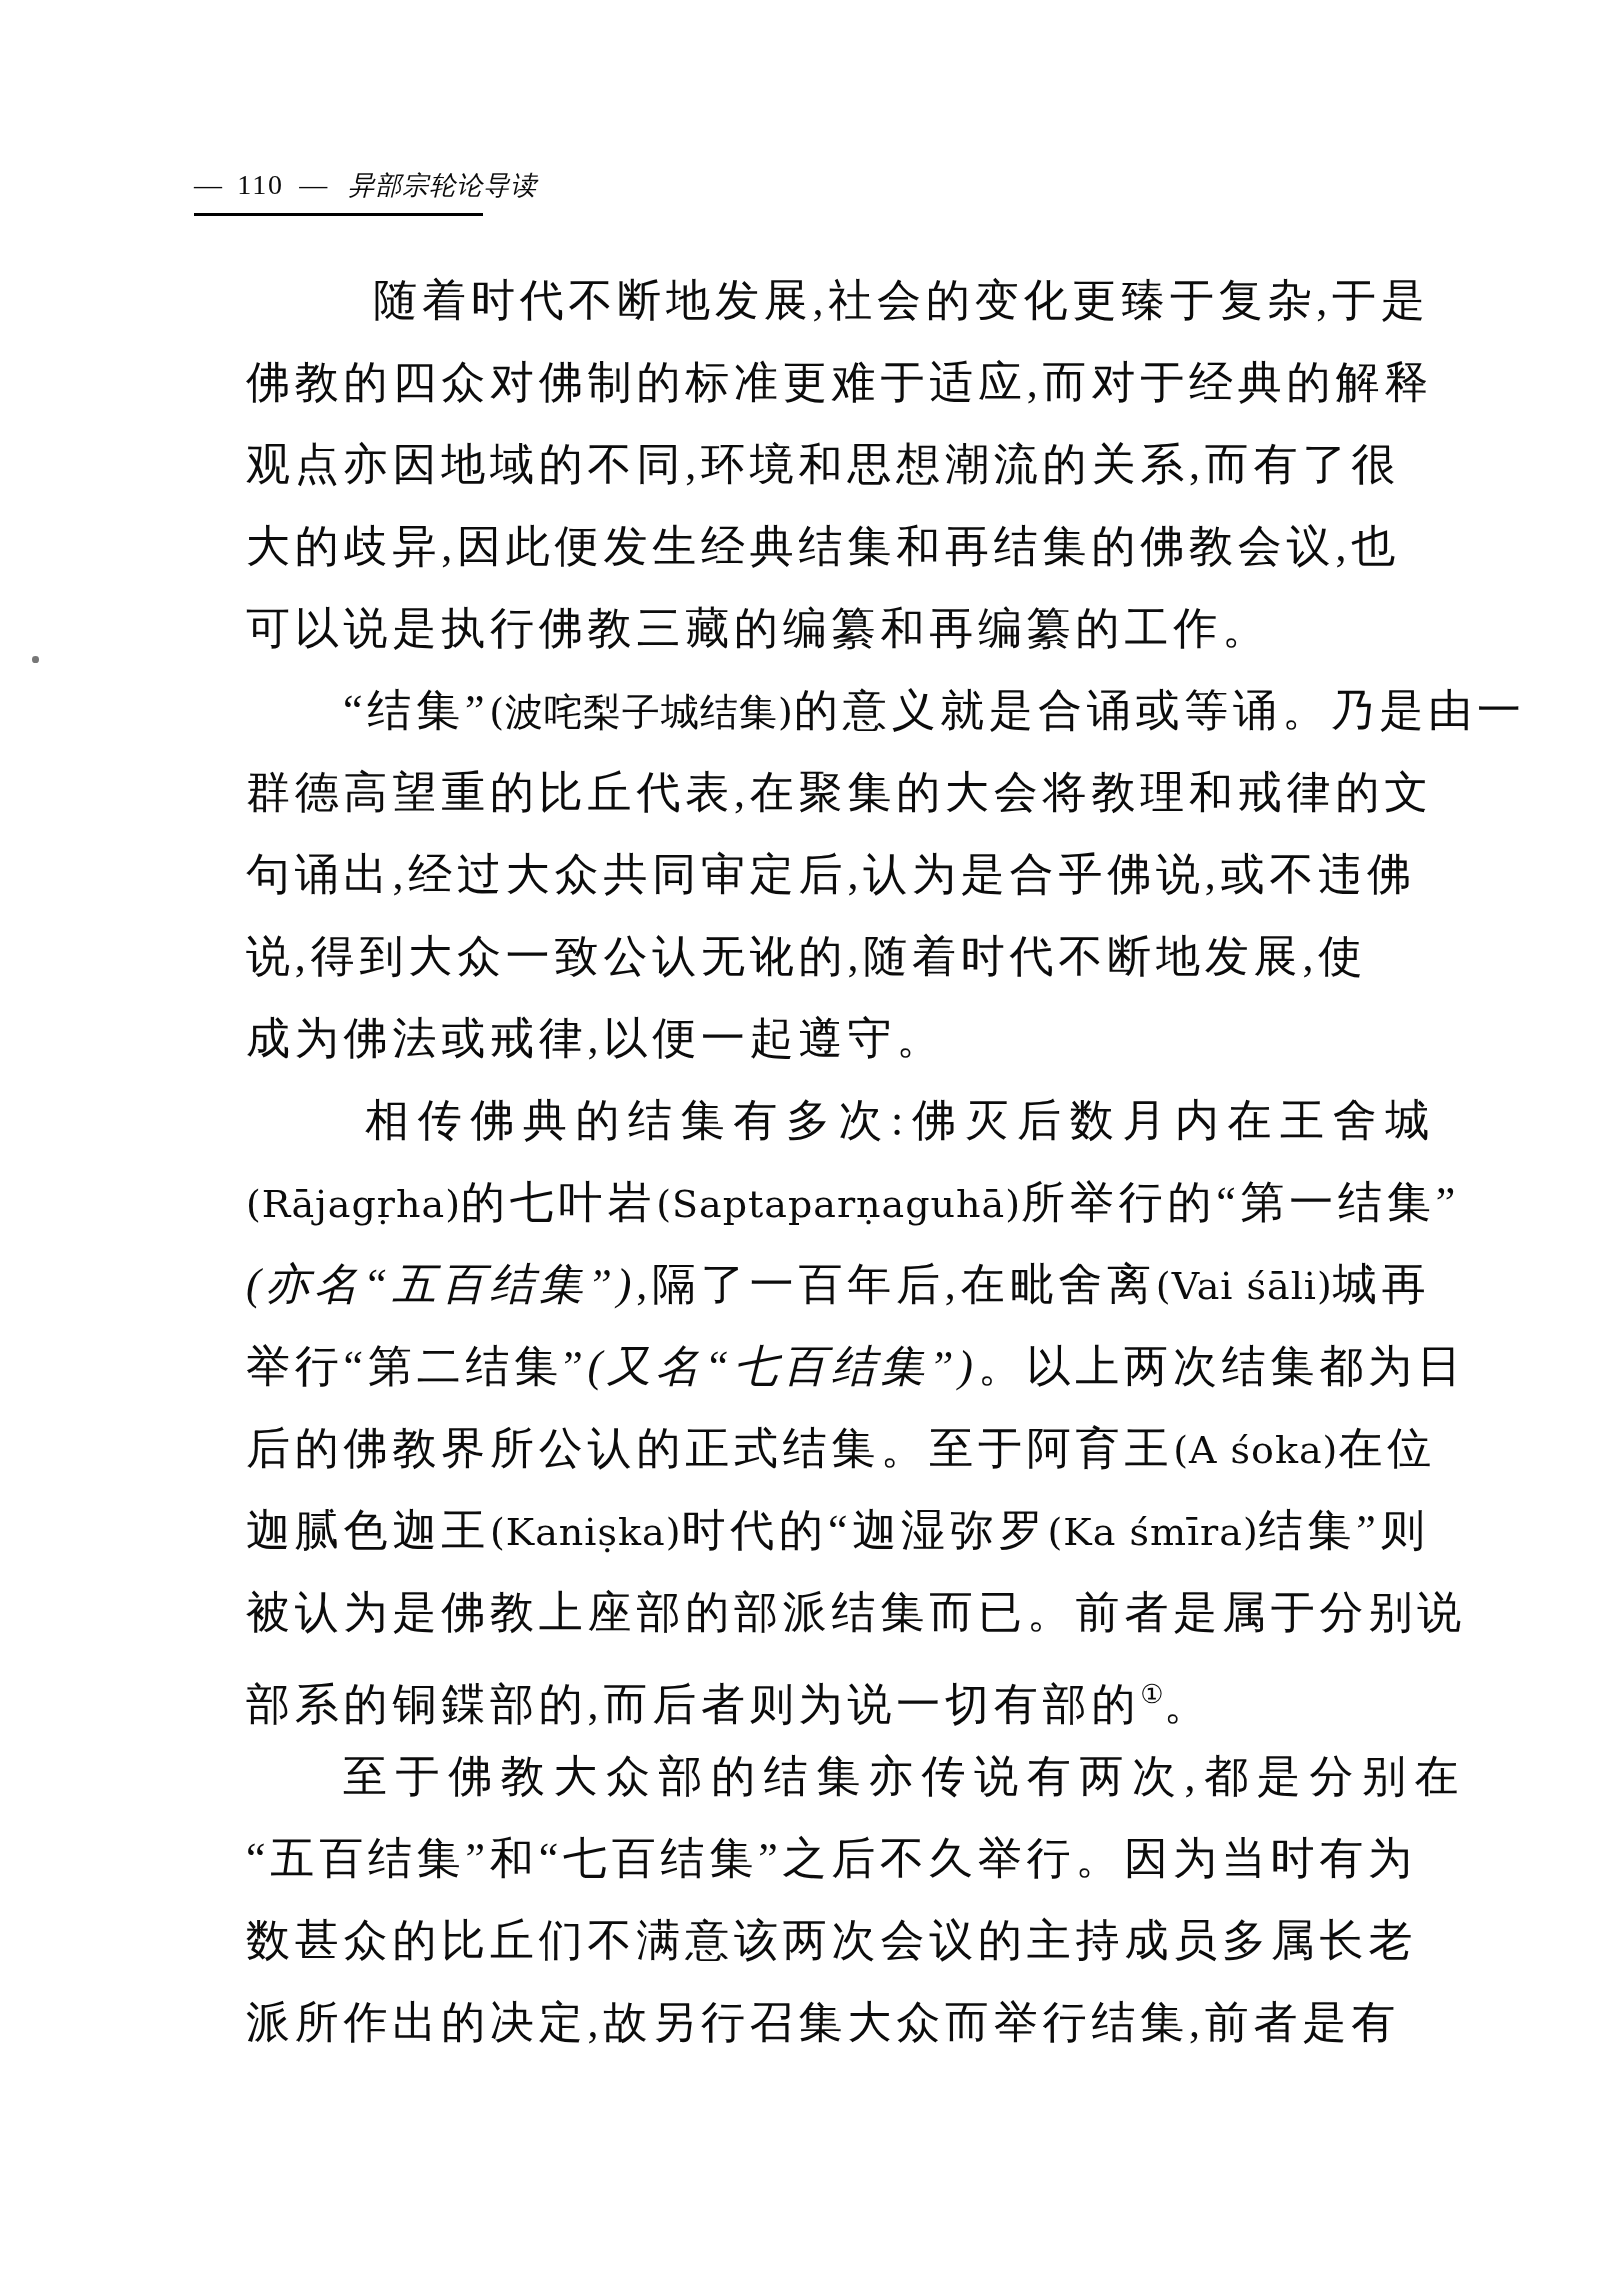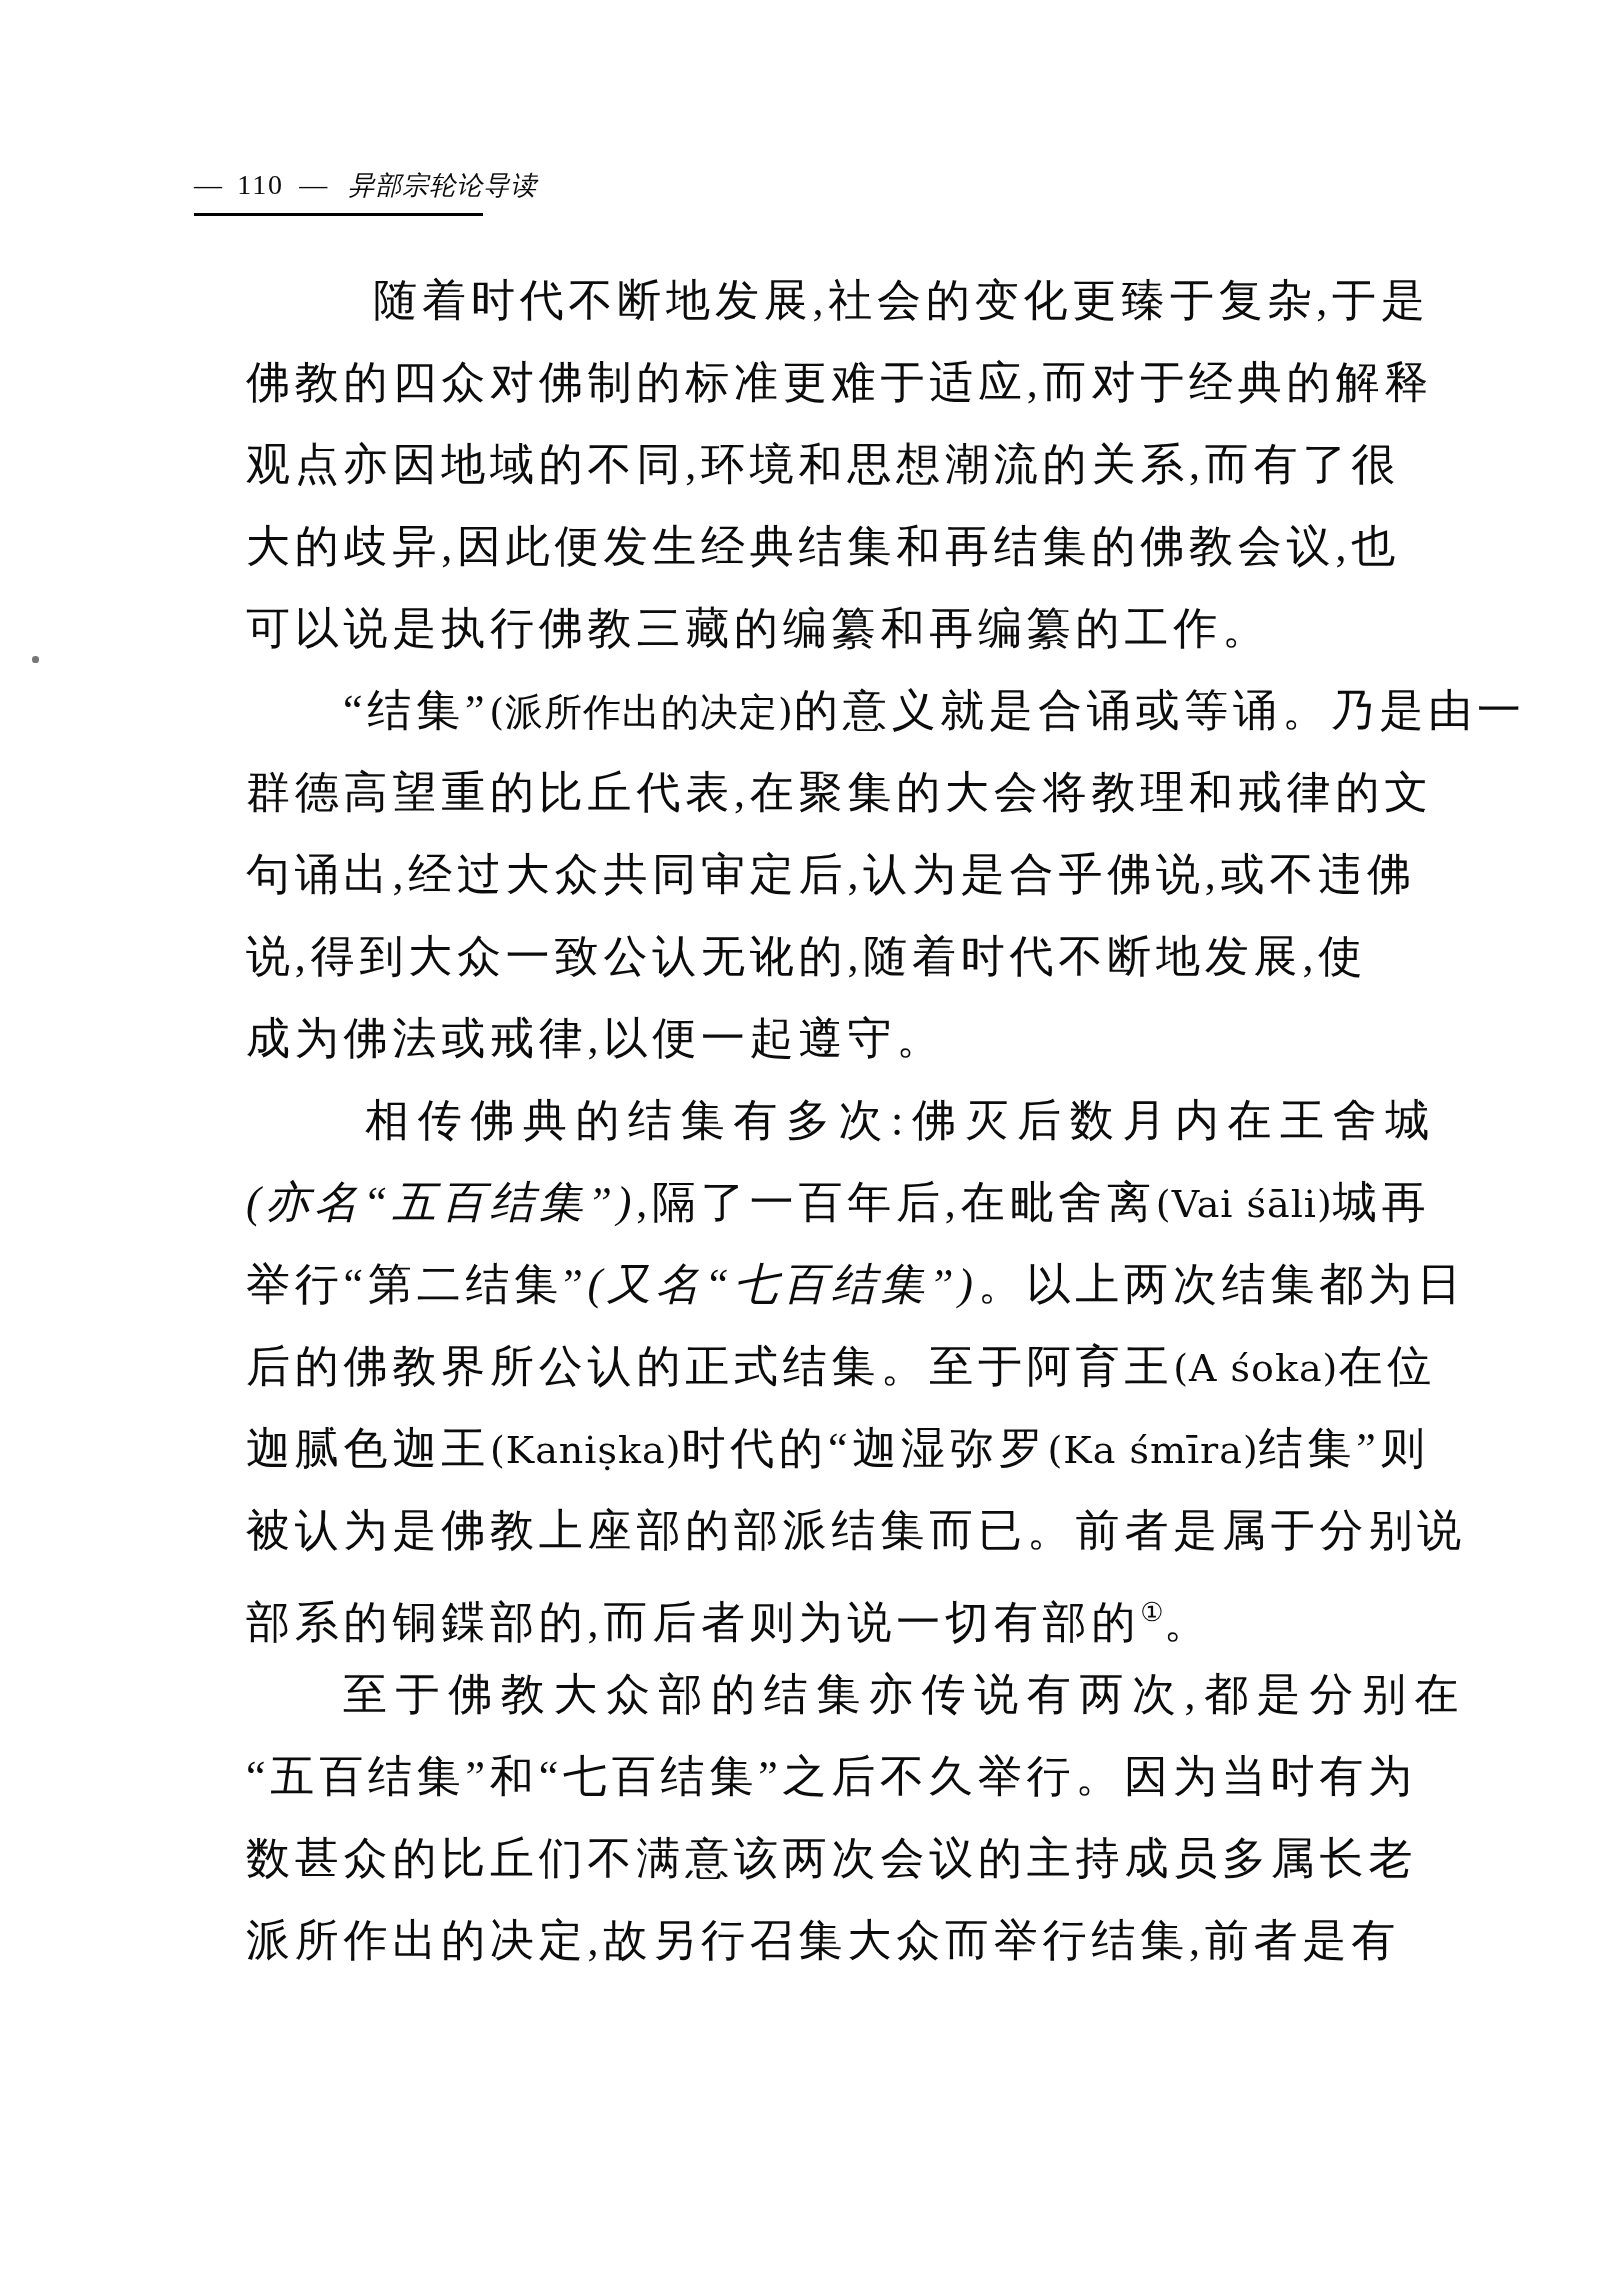--- a/index.html
+++ b/index.html
@@ -92,26 +92,27 @@
     <span class="dash">—</span>
     <span class="book-title">异部宗轮论导读</span>
   </header>
 
   <main class="page-body">
       <div class="line indent"><span class="seg-cjk">随着时代不断地发展,社会的变化更臻于复杂,于是</span></div>
       <div class="line"><span class="seg-cjk">佛教的四众对佛制的标准更难于适应,而对于经典的解释</span></div>
       <div class="line"><span class="seg-cjk">观点亦因地域的不同,环境和思想潮流的关系,而有了很</span></div>
       <div class="line"><span class="seg-cjk">大的歧异,因此便发生经典结集和再结集的佛教会议,也</span></div>
       <div class="line"><span class="seg-cjk">可以说是执行佛教三藏的编纂和再编纂的工作。</span></div>
-      <div class="line indent"><span class="seg-cjk">“结集”</span><span class="seg-latin">(派所作出的决定)</span><span class="seg-cjk">的意义就是合诵或等诵。乃是由一</span></div>
+      <div class="line indent"><span class="seg-cjk">“结集”</span><span class="seg-latin">(波咤梨子城结集)</span><span class="seg-cjk">的意义就是合诵或等诵。乃是由一</span></div>
       <div class="line"><span class="seg-cjk">群德高望重的比丘代表,在聚集的大会将教理和戒律的文</span></div>
       <div class="line"><span class="seg-cjk">句诵出,经过大众共同审定后,认为是合乎佛说,或不违佛</span></div>
       <div class="line"><span class="seg-cjk">说,得到大众一致公认无讹的,随着时代不断地发展,使</span></div>
       <div class="line"><span class="seg-cjk">成为佛法或戒律,以便一起遵守。</span></div>
       <div class="line indent spread"><span class="seg-cjk">相传佛典的结集有多次:佛灭后数月内在王舍城</span></div>
+      <div class="line"><span class="seg-latin">(Rājagṛha)</span><span class="seg-cjk">的七叶岩</span><span class="seg-latin">(Saptaparṇaguhā)</span><span class="seg-cjk">所举行的“第一结集”</span></div>
       <div class="line"><span class="seg-kai">(亦名“五百结集”)</span><span class="seg-cjk">,隔了一百年后,在毗舍离</span><span class="seg-latin">(Vai śāli)</span><span class="seg-cjk">城再</span></div>
       <div class="line"><span class="seg-cjk">举行“第二结集”</span><span class="seg-kai">(又名“七百结集”)</span><span class="seg-cjk">。以上两次结集都为日</span></div>
       <div class="line"><span class="seg-cjk">后的佛教界所公认的正式结集。至于阿育王</span><span class="seg-latin">(A śoka)</span><span class="seg-cjk">在位</span></div>
       <div class="line"><span class="seg-cjk">迦腻色迦王</span><span class="seg-latin">(Kaniṣka)</span><span class="seg-cjk">时代的“迦湿弥罗</span><span class="seg-latin">(Ka śmīra)</span><span class="seg-cjk">结集”则</span></div>
       <div class="line"><span class="seg-cjk">被认为是佛教上座部的部派结集而已。前者是属于分别说</span></div>
       <div class="line"><span class="seg-cjk">部系的铜鍱部的,而后者则为说一切有部的</span><span class="seg-sup">①</span><span class="seg-cjk">。</span></div>
       <div class="line indent spread"><span class="seg-cjk">至于佛教大众部的结集亦传说有两次,都是分别在</span></div>
       <div class="line"><span class="seg-cjk">“五百结集”和“七百结集”之后不久举行。因为当时有为</span></div>
       <div class="line"><span class="seg-cjk">数甚众的比丘们不满意该两次会议的主持成员多属长老</span></div>
       <div class="line"><span class="seg-cjk">派所作出的决定,故另行召集大众而举行结集,前者是有</span></div>

